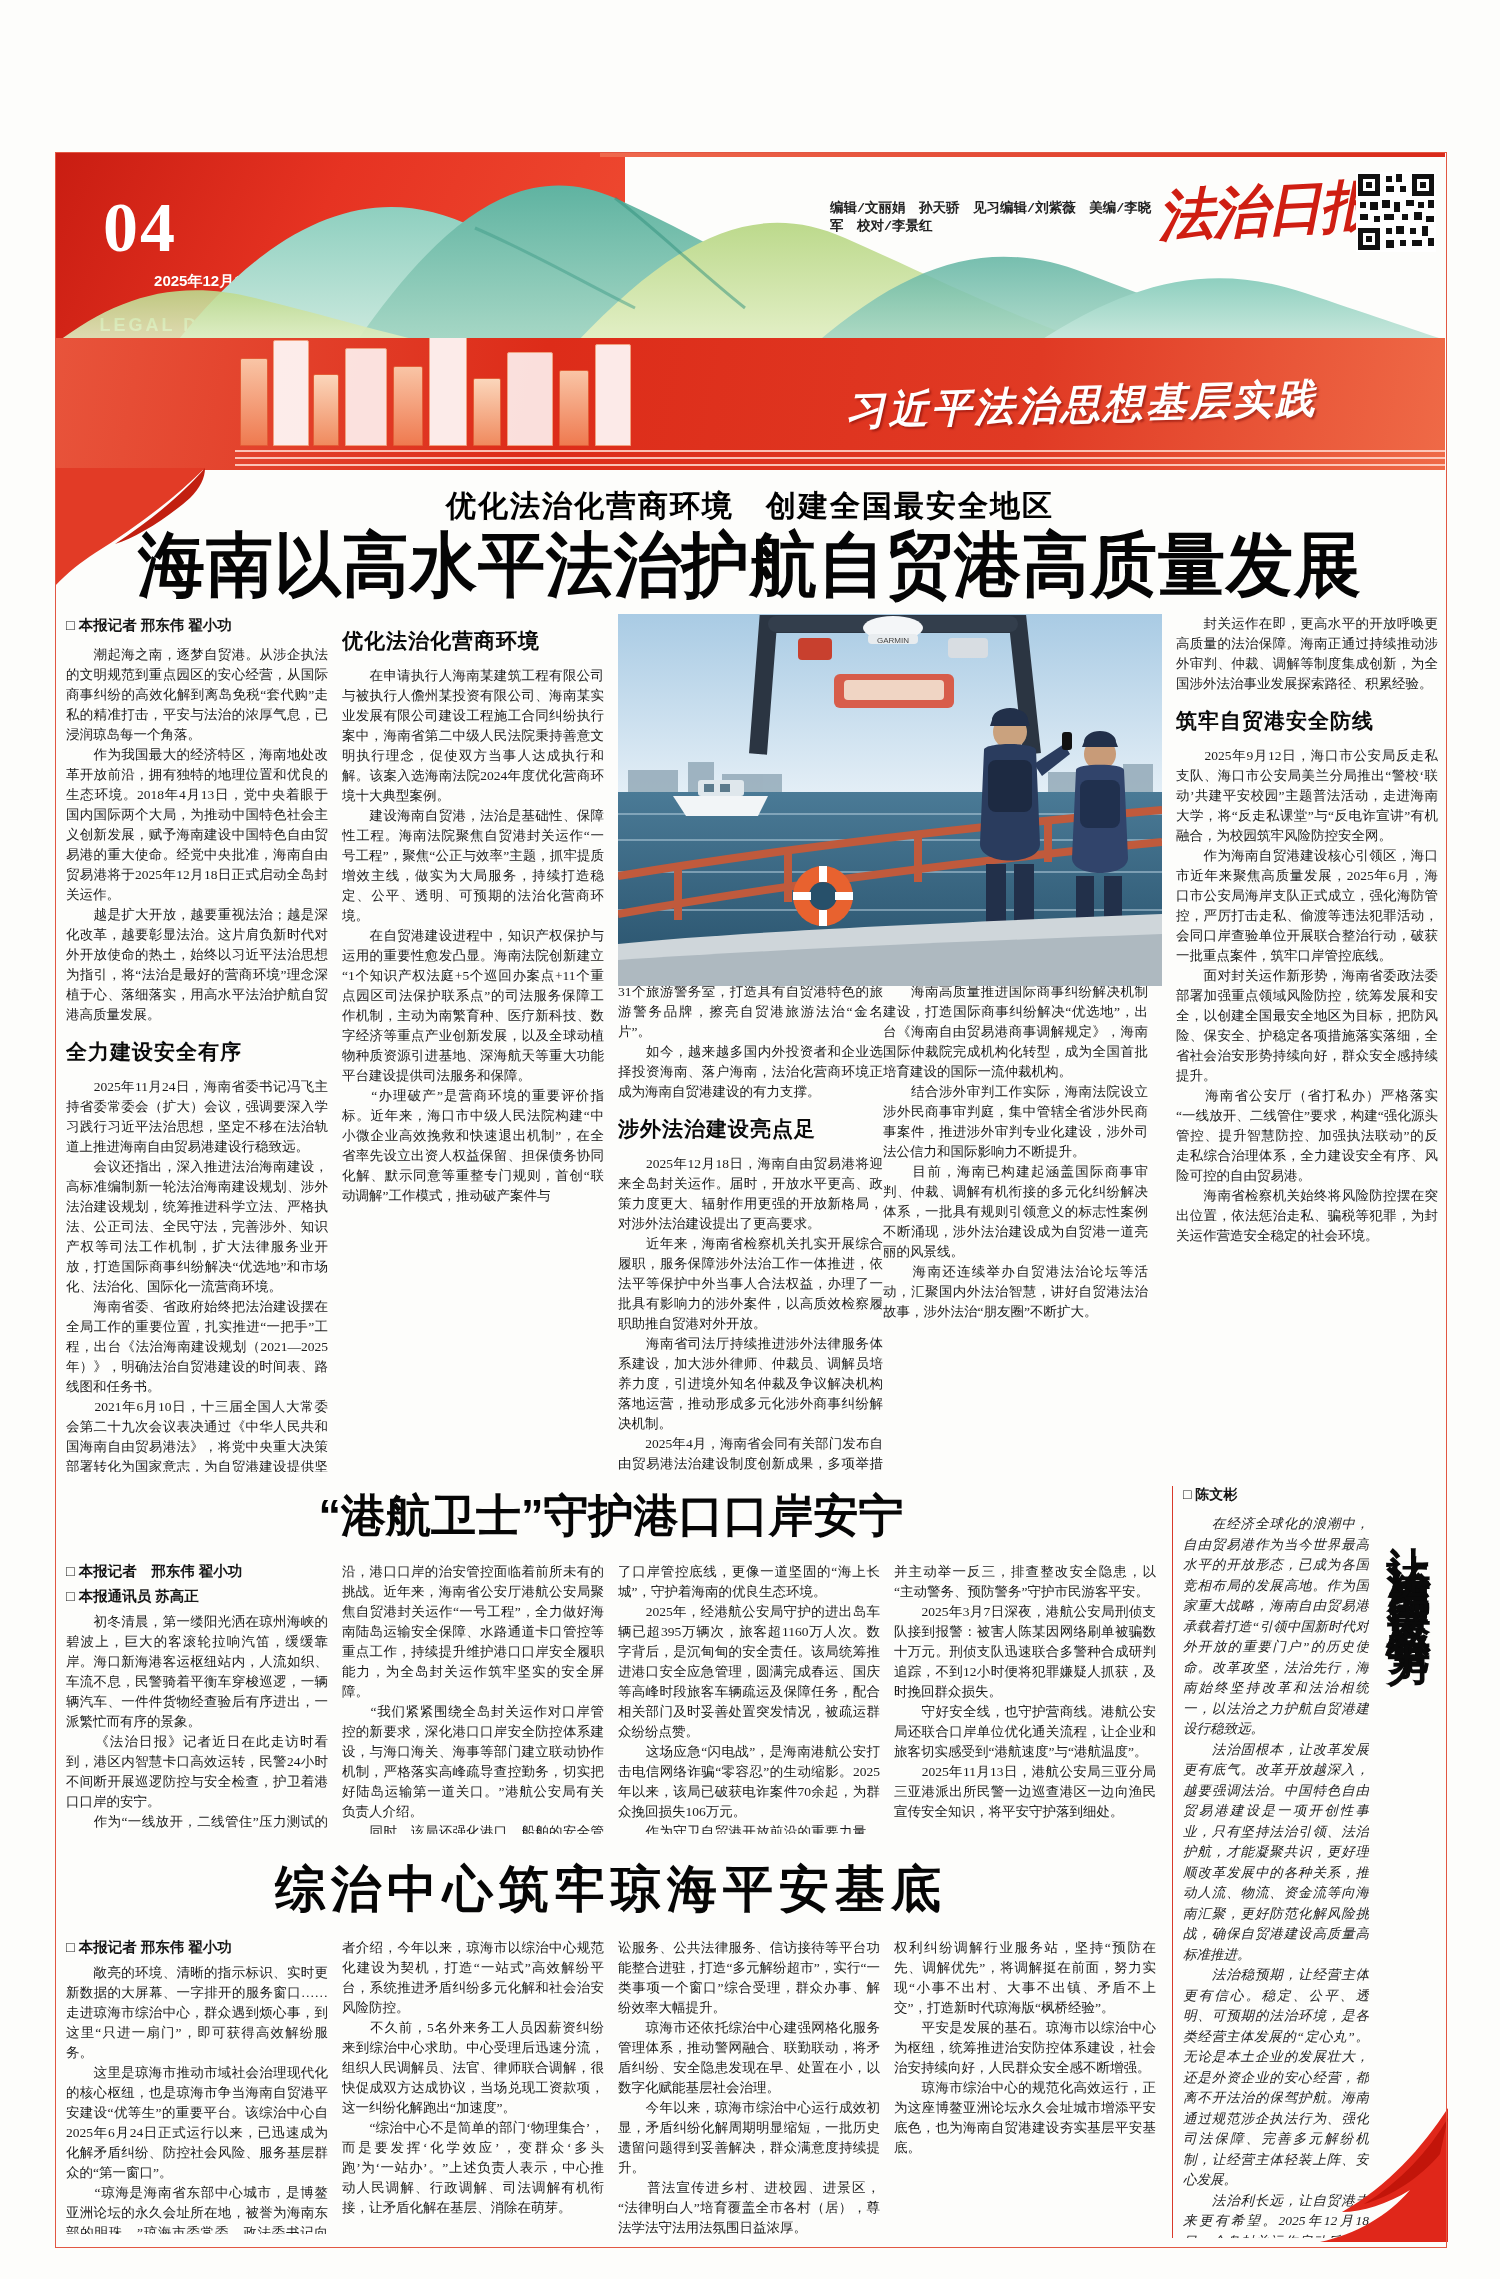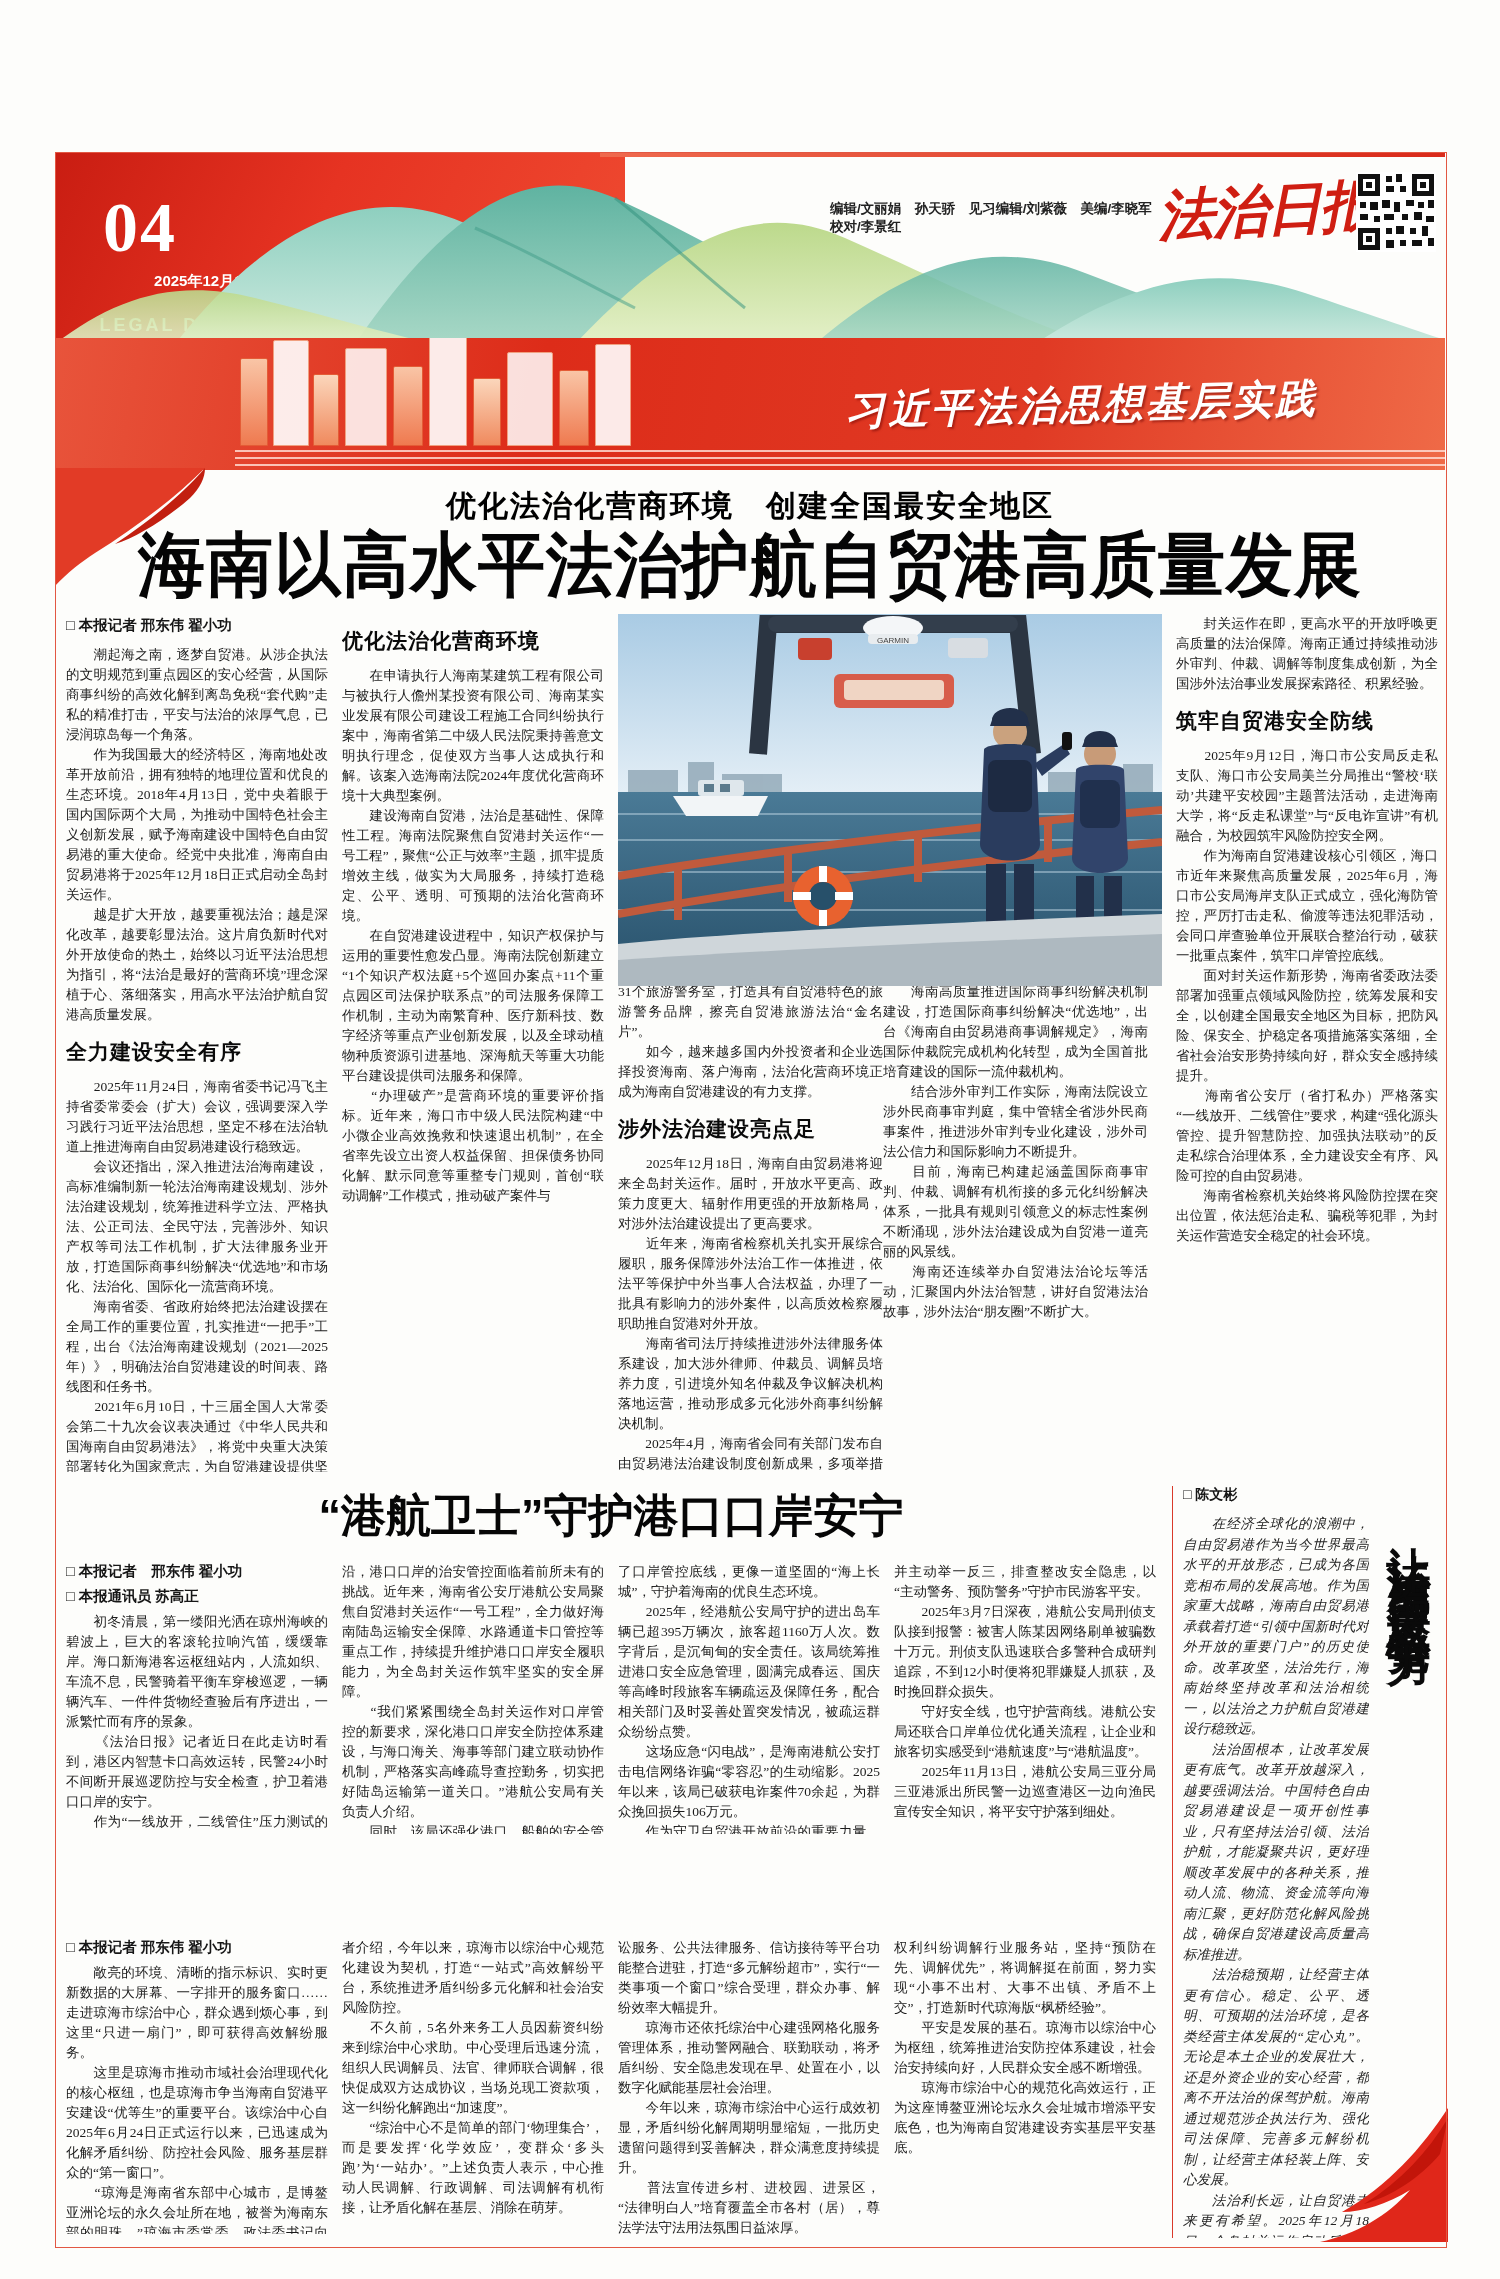--- a/index.html
+++ b/index.html
@@ -12,21 +12,21 @@
            background:linear-gradient(115deg,#c91d12 0%,#e63322 45%,#ef4b31 100%);
            border-bottom-right-radius:160px 110px;}
   .banner-strip{position:absolute;left:600px;top:152px;width:845px;height:5px;
            background:linear-gradient(90deg,#ef6a4e,#d92a1a);}
   .pageno{position:absolute;left:48px;top:36px;font-family:"Liberation Serif",serif;
           font-weight:bold;font-size:70px;color:#fff;letter-spacing:2px;}
   .dateline{position:absolute;left:30px;top:118px;width:180px;text-align:right;color:#fff;
             font-family:"Liberation Sans",sans-serif;font-size:15px;font-weight:bold;line-height:21px;}
   .legal{position:absolute;left:30px;top:163px;width:180px;text-align:center;color:#fff;
          font-family:"Liberation Sans",sans-serif;font-size:18px;font-weight:bold;letter-spacing:3px;}
-  .credits{position:absolute;left:830px;top:200px;width:330px;font-family:Liberation Sans, sans-serif;
+  .credits{position:absolute;left:830px;top:200px;width:330px;font-family:Liberation Mono, monospace;
            font-size:13.5px;font-weight:bold;color:#222;line-height:18px;}
   .masthead-logo{position:absolute;left:1158px;top:174px;width:200px;font-family:"Liberation Serif",serif;
            font-weight:bold;font-style:italic;font-size:56px;color:#cf1e12;transform:rotate(-3deg);
            letter-spacing:-2px;white-space:nowrap;}
   .qr{position:absolute;left:1356px;top:172px;}
 
   .mountains{position:absolute;left:55px;top:158px;width:1390px;height:186px;}
   .banner2{position:absolute;left:55px;top:338px;width:1390px;height:132px;
            background:linear-gradient(100deg,#e8543b 0%,#dd2c19 35%,#e03a24 70%,#ef6a47 100%);overflow:hidden;}
   .bld{position:absolute;bottom:24px;border-radius:2px 2px 0 0;}
@@ -340,20 +340,21 @@
 　　作为守卫自贸港开放前沿的重要力量，港航公安局还不断延伸服务触角，守护企业群众平安。</div>
     </div>
     <div class="col">
       <div class="ptext">并主动举一反三，排查整改安全隐患，以“主动警务、预防警务”守护市民游客平安。
 　　2025年3月7日深夜，港航公安局刑侦支队接到报警：被害人陈某因网络刷单被骗数十万元。刑侦支队迅速联合多警种合成研判追踪，不到12小时便将犯罪嫌疑人抓获，及时挽回群众损失。
 　　守好安全线，也守护营商线。港航公安局还联合口岸单位优化通关流程，让企业和旅客切实感受到“港航速度”与“港航温度”。
 　　2025年11月13日，港航公安局三亚分局三亚港派出所民警一边巡查港区一边向渔民宣传安全知识，将平安守护落到细处。</div>
     </div>
   </div>
 
+  <div class="s3-head">综治中心筑牢琼海平安基底</div>
   <div class="s3-cols">
     <div class="col">
       <div class="byline2">□ 本报记者 邢东伟 翟小功</div>
       <div class="ptext">　　敞亮的环境、清晰的指示标识、实时更新数据的大屏幕、一字排开的服务窗口……走进琼海市综治中心，群众遇到烦心事，到这里“只进一扇门”，即可获得高效解纷服务。
 　　这里是琼海市推动市域社会治理现代化的核心枢纽，也是琼海市争当海南自贸港平安建设“优等生”的重要平台。该综治中心自2025年6月24日正式运行以来，已迅速成为化解矛盾纠纷、防控社会风险、服务基层群众的“第一窗口”。
 　　“琼海是海南省东部中心城市，是博鳌亚洲论坛的永久会址所在地，被誉为海南东部的明珠。”琼海市委常委、政法委书记向记</div>
     </div>
     <div class="col">
       <div class="ptext">者介绍，今年以来，琼海市以综治中心规范化建设为契机，打造“一站式”高效解纷平台，系统推进矛盾纠纷多元化解和社会治安风险防控。
 　　不久前，5名外来务工人员因薪资纠纷来到综治中心求助。中心受理后迅速分流，组织人民调解员、法官、律师联合调解，很快促成双方达成协议，当场兑现工资款项，这一纠纷化解跑出“加速度”。

